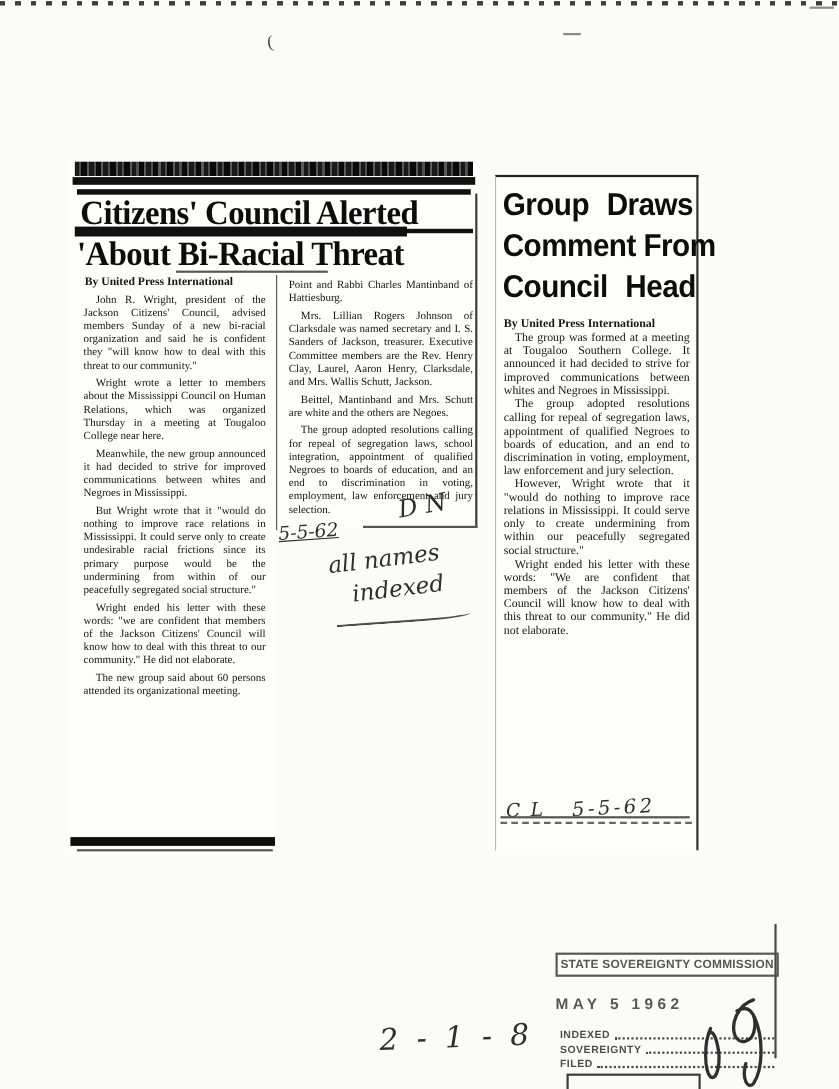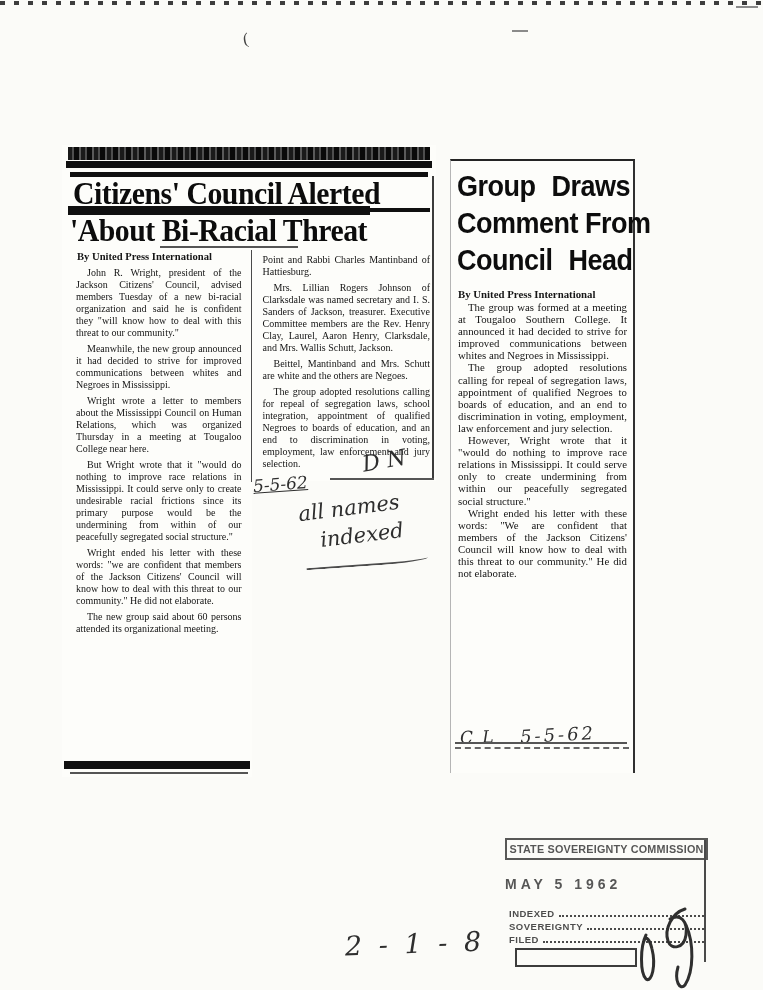--- a/index.html
+++ b/index.html
@@ -41,21 +41,21 @@
         font-size:27px;letter-spacing:-.5px;line-height:37px;padding-left:6px;
         transform:scaleY(1.06);transform-origin:left top;white-space:nowrap;}
   .c2-body{padding:0 6px 0 7px;}
   .c2-body p{margin:0;text-indent:10px;text-align:justify;font-size:10.8px;line-height:12.1px;color:#141414;}
   .c2-byline{font-weight:bold;font-size:10.8px;line-height:14px;padding-left:7px;white-space:nowrap;}
 
   
   .stamp{left:505px;top:838px;width:203px;height:132px;color:#3a3a3a;
          font-family:"Liberation Sans",sans-serif;}
   .stamp-title{border:2.5px solid #3c3c3c;padding:3px 0;text-align:center;
-         font-weight:bold;font-size:10.8px;letter-spacing:.2px;opacity:.85;white-space:nowrap;}
+         font-weight:bold;font-size:10.8px;letter-spacing:.2px;opacity:.85;white-space:nowrap;margin-top:28px;}
   .stamp-date{margin-top:16px;text-align:left;font-weight:bold;font-size:14px;
          letter-spacing:4px;opacity:.85;}
   .stamp-fields{margin-top:14px;padding-left:4px;}
   .stamp-row{display:flex;align-items:flex-end;height:13px;}
   .stamp-label{font-weight:bold;font-size:9.5px;letter-spacing:.5px;opacity:.9;}
   .leader{flex:1;border-bottom:2px dotted #4a4a4a;margin:0 4px 2px 4px;height:1px;}
   .stamp-box{margin:3px 0 0 10px;width:118px;height:15px;border:2px solid #3c3c3c;}
   .stamp-edge{left:704px;top:840px;width:2px;height:122px;background:#4a4a4a;}
 
   .thinline{background:#555;}
@@ -78,23 +78,23 @@
 <div class="abs c1-h" style="left:73px;top:176px;">Citizens' Council Alerted</div>
 <div class="abs bar" style="left:68px;top:206px;width:302px;height:9px;"></div>
 <div class="abs bar" style="left:368px;top:208px;width:62px;height:4px;"></div>
 <div class="abs c1-h" style="left:70px;top:213px;">'About Bi-Racial Threat</div>
 <div class="abs thinline" style="left:160px;top:246px;width:138px;height:2px;"></div>
 <div class="abs thinline" style="left:432px;top:176px;width:2px;height:304px;background:#3c3c3c;"></div>
 
 <div class="abs c1-cols">
   <div class="c1-col-l">
     <div class="byline">By United Press International</div>
-    <p>John R. Wright, president of the Jackson Citizens' Council, advised members Tuesday of a new bi-racial organization and said he is confident they "will know how to deal with this threat to our community."</p>
+    <p>John R. Wright, president of the Jackson Citizens' Council, advised members Sunday of a new bi-racial organization and said he is confident they "will know how to deal with this threat to our community."</p>
+    <p>Wright wrote a letter to members about the Mississippi Council on Human Relations, which was organized Thursday in a meeting at Tougaloo College near here.</p>
     <p>Meanwhile, the new group announced it had decided to strive for improved communications between whites and Negroes in Mississippi.</p>
-    <p>Wright wrote a letter to members about the Mississippi Council on Human Relations, which was organized Thursday in a meeting at Tougaloo College near here.</p>
     <p>But Wright wrote that it "would do nothing to improve race relations in Mississippi. It could serve only to create undesirable racial frictions since its primary purpose would be the undermining from within of our peacefully segregated social structure."</p>
     <p>Wright ended his letter with these words: "we are confident that members of the Jackson Citizens' Council will know how to deal with this threat to our community." He did not elaborate.</p>
     <p>The new group said about 60 persons attended its organizational meeting.</p>
   </div>
   <div class="c1-col-r">
     <p class="cont">Point and Rabbi Charles Mantinband of Hattiesburg.</p>
     <p>Mrs. Lillian Rogers Johnson of Clarksdale was named secretary and I. S. Sanders of Jackson, treasurer. Executive Committee members are the Rev. Henry Clay, Laurel, Aaron Henry, Clarksdale, and Mrs. Wallis Schutt, Jackson.</p>
     <p>Beittel, Mantinband and Mrs. Schutt are white and the others are Negoes.</p>
     <p>The group adopted resolutions calling for repeal of segregation laws, school integration, appointment of qualified Negroes to boards of education, and an end to discrimination in voting, employment, law enforcement and jury selection.</p>
   </div>

